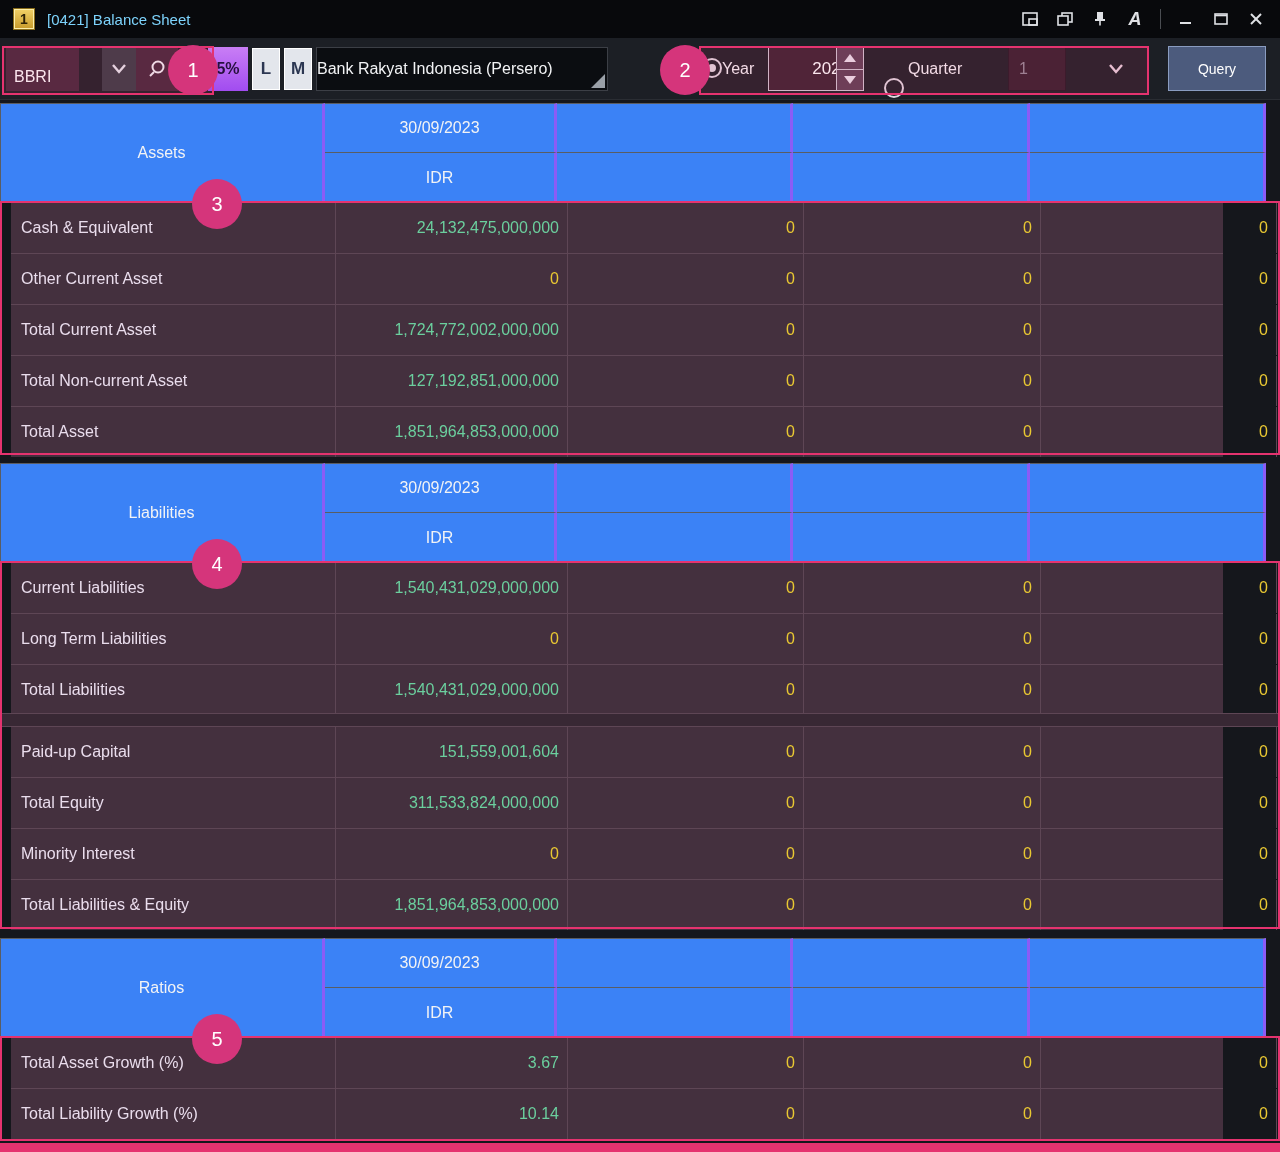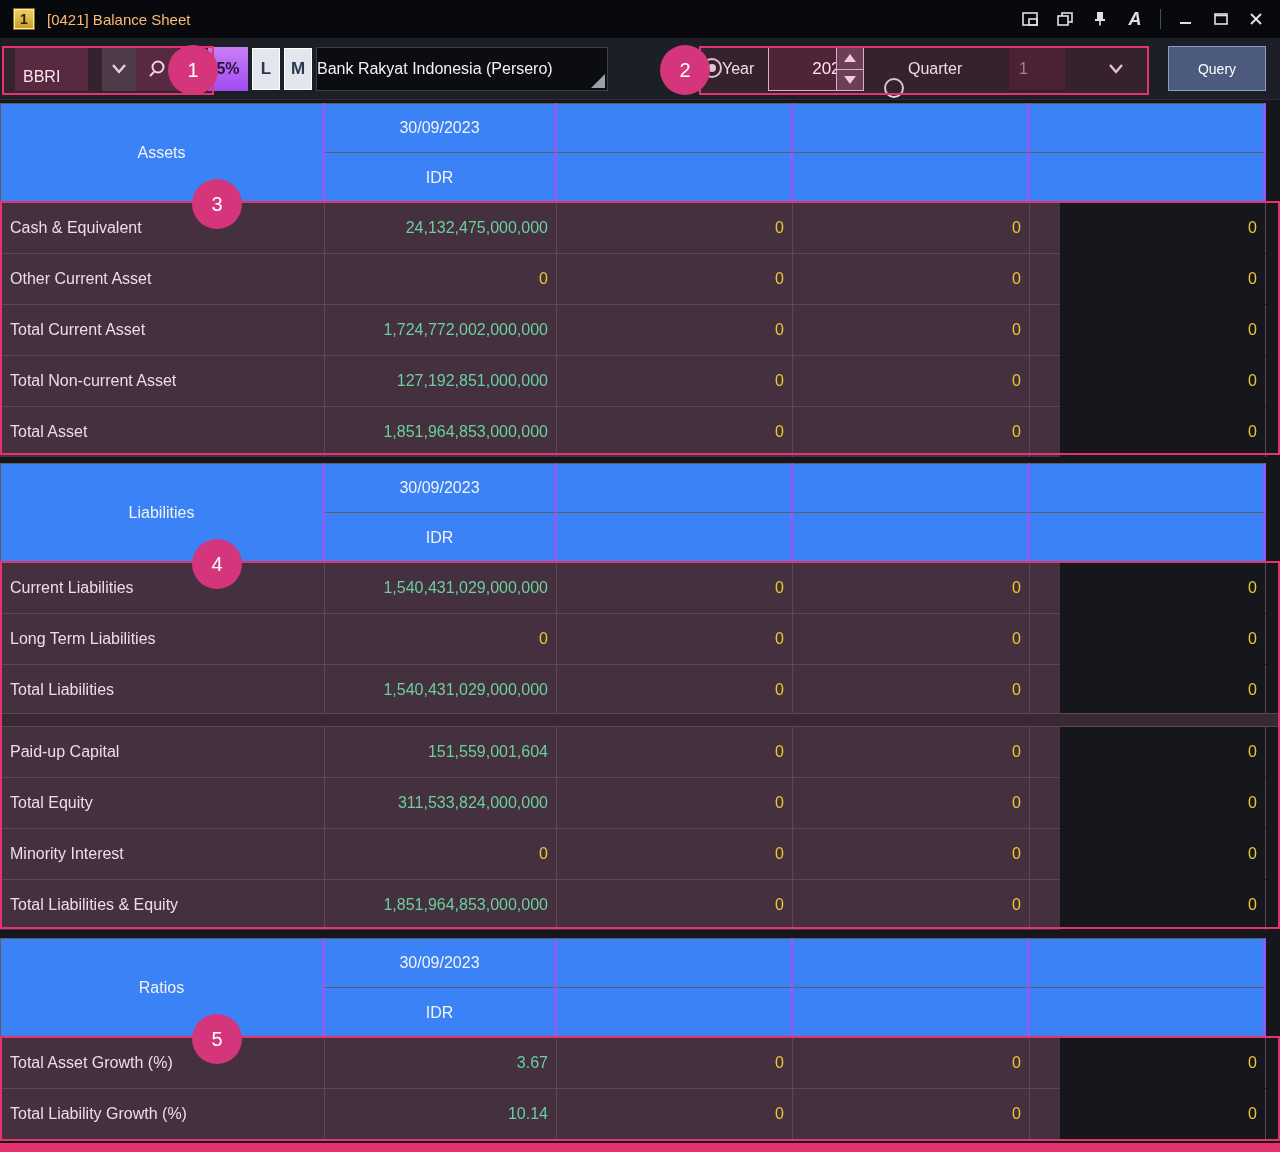--- a/index.html
+++ b/index.html
@@ -6,31 +6,31 @@
   .window{position:relative;width:1280px;height:1152px;background:#15171c;
           font-family:"Liberation Sans",sans-serif;overflow:hidden;}
 
   
   .titlebar{position:absolute;left:0;top:0;width:1280px;height:38px;background:#08090c;
             display:flex;align-items:center;}
   .app-badge{margin-left:13px;width:22px;height:22px;flex:0 0 auto;
              background:linear-gradient(#f2d268,#c79a2a);border:1px solid #8a6d1a;
              box-shadow:inset 0 0 0 1px #fdeea8;color:#2e2206;font-size:14px;font-weight:bold;
              display:flex;align-items:center;justify-content:center;box-sizing:border-box;}
-  .title-text{margin-left:12px;color:#fdba74;font-size:15px;}
+  .title-text{margin-left:12px;color:#7dd3fc;font-size:15px;}
   .tb-icons{margin-left:auto;display:flex;align-items:center;gap:15px;margin-right:14px;color:#dfe1e5;}
   .tb-btn{display:flex;align-items:center;justify-content:center;width:20px;height:20px;}
   .tb-sep{width:1px;height:20px;background:#4a4d52;}
   .font-a{font-style:italic;font-weight:bold;font-size:18px;color:#dfe1e5;line-height:1;}
 
   
   .toolbar{position:absolute;left:0;top:38px;width:1280px;height:62px;background:#1c1f25;
            border-bottom:1px solid #2a2d33;box-sizing:border-box;}
   .abs{position:absolute;box-sizing:border-box;}
-  .symbol-input{left:15px;top:9px;width:73px;height:44px;background:#45283a;border:none;outline:none;
+  .symbol-input{left:6px;top:9px;width:73px;height:44px;background:#45283a;border:none;outline:none;
                 color:#fff;font-size:16px;padding:15px 0 0 8px;font-family:"Liberation Sans",sans-serif;}
   .combo-btn{left:102px;top:9px;width:34px;height:44px;background:#393c44;display:flex;
              align-items:center;justify-content:center;}
   .search-btn{left:136px;top:9px;width:42px;height:44px;background:#45283a;display:flex;
               align-items:center;justify-content:center;}
   .fee-badge{left:208px;top:9px;width:40px;height:44px;background:linear-gradient(180deg,#c97ef5,#a14cf0);
              color:#26103e;font-weight:bold;font-size:16px;display:flex;align-items:center;justify-content:center;}
   .board-btn{top:10px;width:28px;height:42px;background:#e3e6ec;border:1px solid #ffffff;
              color:#2c3752;font-weight:bold;font-size:17px;display:flex;align-items:center;justify-content:center;}
   .company-field{left:316px;top:9px;width:292px;height:44px;background:#0b0d11;border:1px solid #3c3f46;
@@ -56,21 +56,21 @@
              color:#fff;font-size:14px;display:flex;align-items:center;justify-content:center;}
 
   
   .grid-cols{display:grid;grid-template-columns:325px 232px 236px 237px 236px 14px;}
   .thead{position:absolute;left:0;width:1280px;grid-template-rows:50px 50px;}
   .th{background:#3b82f6;border-right:3px solid #8b5cf6;border-bottom:1px solid #5a5d63;
       color:#f2f3f5;font-size:16px;display:flex;align-items:center;justify-content:center;box-sizing:border-box;}
   .th.rowtop{border-top:1px solid #5a5d63;}
   .th.first{grid-row:1/3;border-left:1px solid #5a5d63;border-top:1px solid #5a5d63;}
   .th-filler{background:transparent;}
-  .tbody{position:absolute;left:0;width:1060px;text-align:center;}
+  .tbody{position:absolute;left:11px;width:1212px;text-align:center;}
   .trow{height:50px;background:#44303e;}
   .trow + .trow{border-top:1px solid #5e4655;}
   .td{display:flex;align-items:center;font-size:16px;border-right:1px solid #5e4655;box-sizing:border-box;}
   .td.label{color:#eadded;padding-left:10px;}
   .td.num{justify-content:flex-end;padding-right:8px;}
   .td.filler{border-right:none;}
   .num.green{color:#6bcf9e;}
   .num.yellow{color:#e9c832;}
   .gap-strip{position:absolute;left:0;width:1280px;height:14px;background:#382834;
              border-top:1px solid #5e4655;border-bottom:1px solid #5e4655;box-sizing:border-box;}

